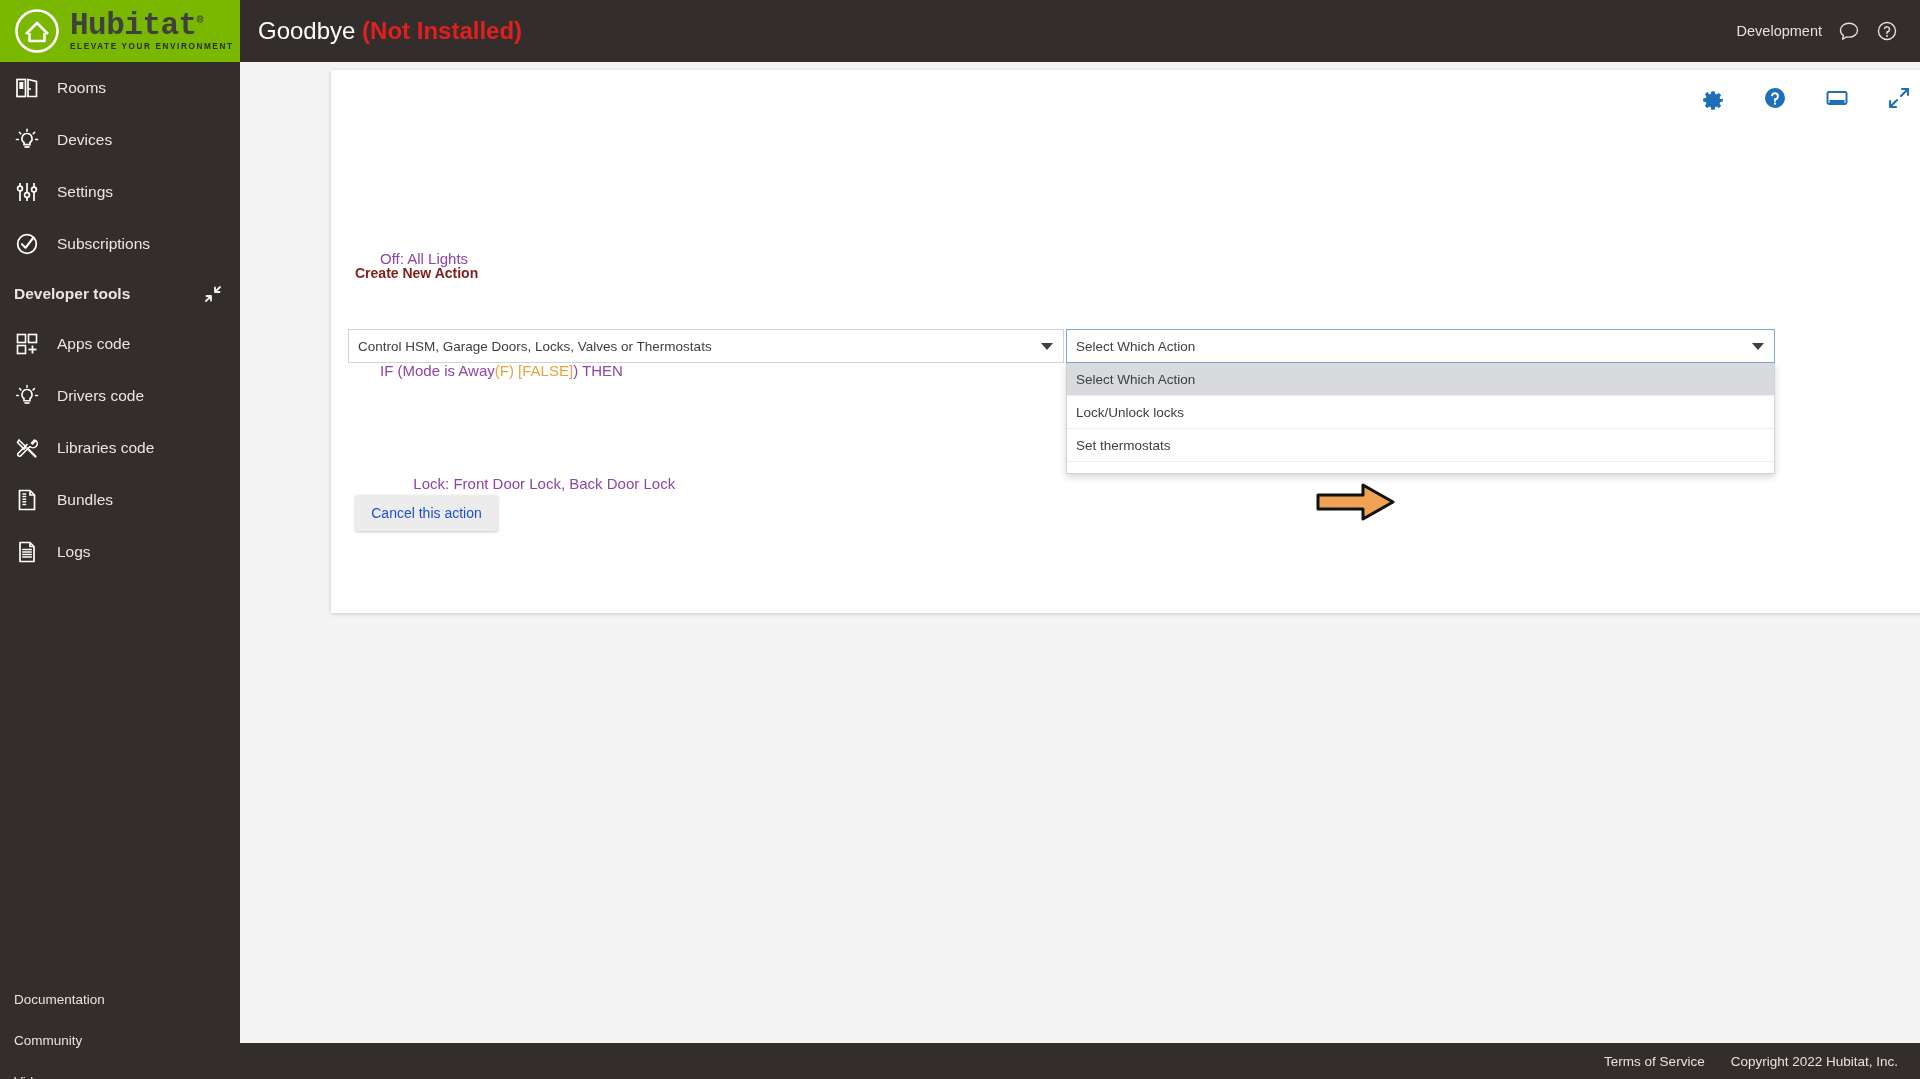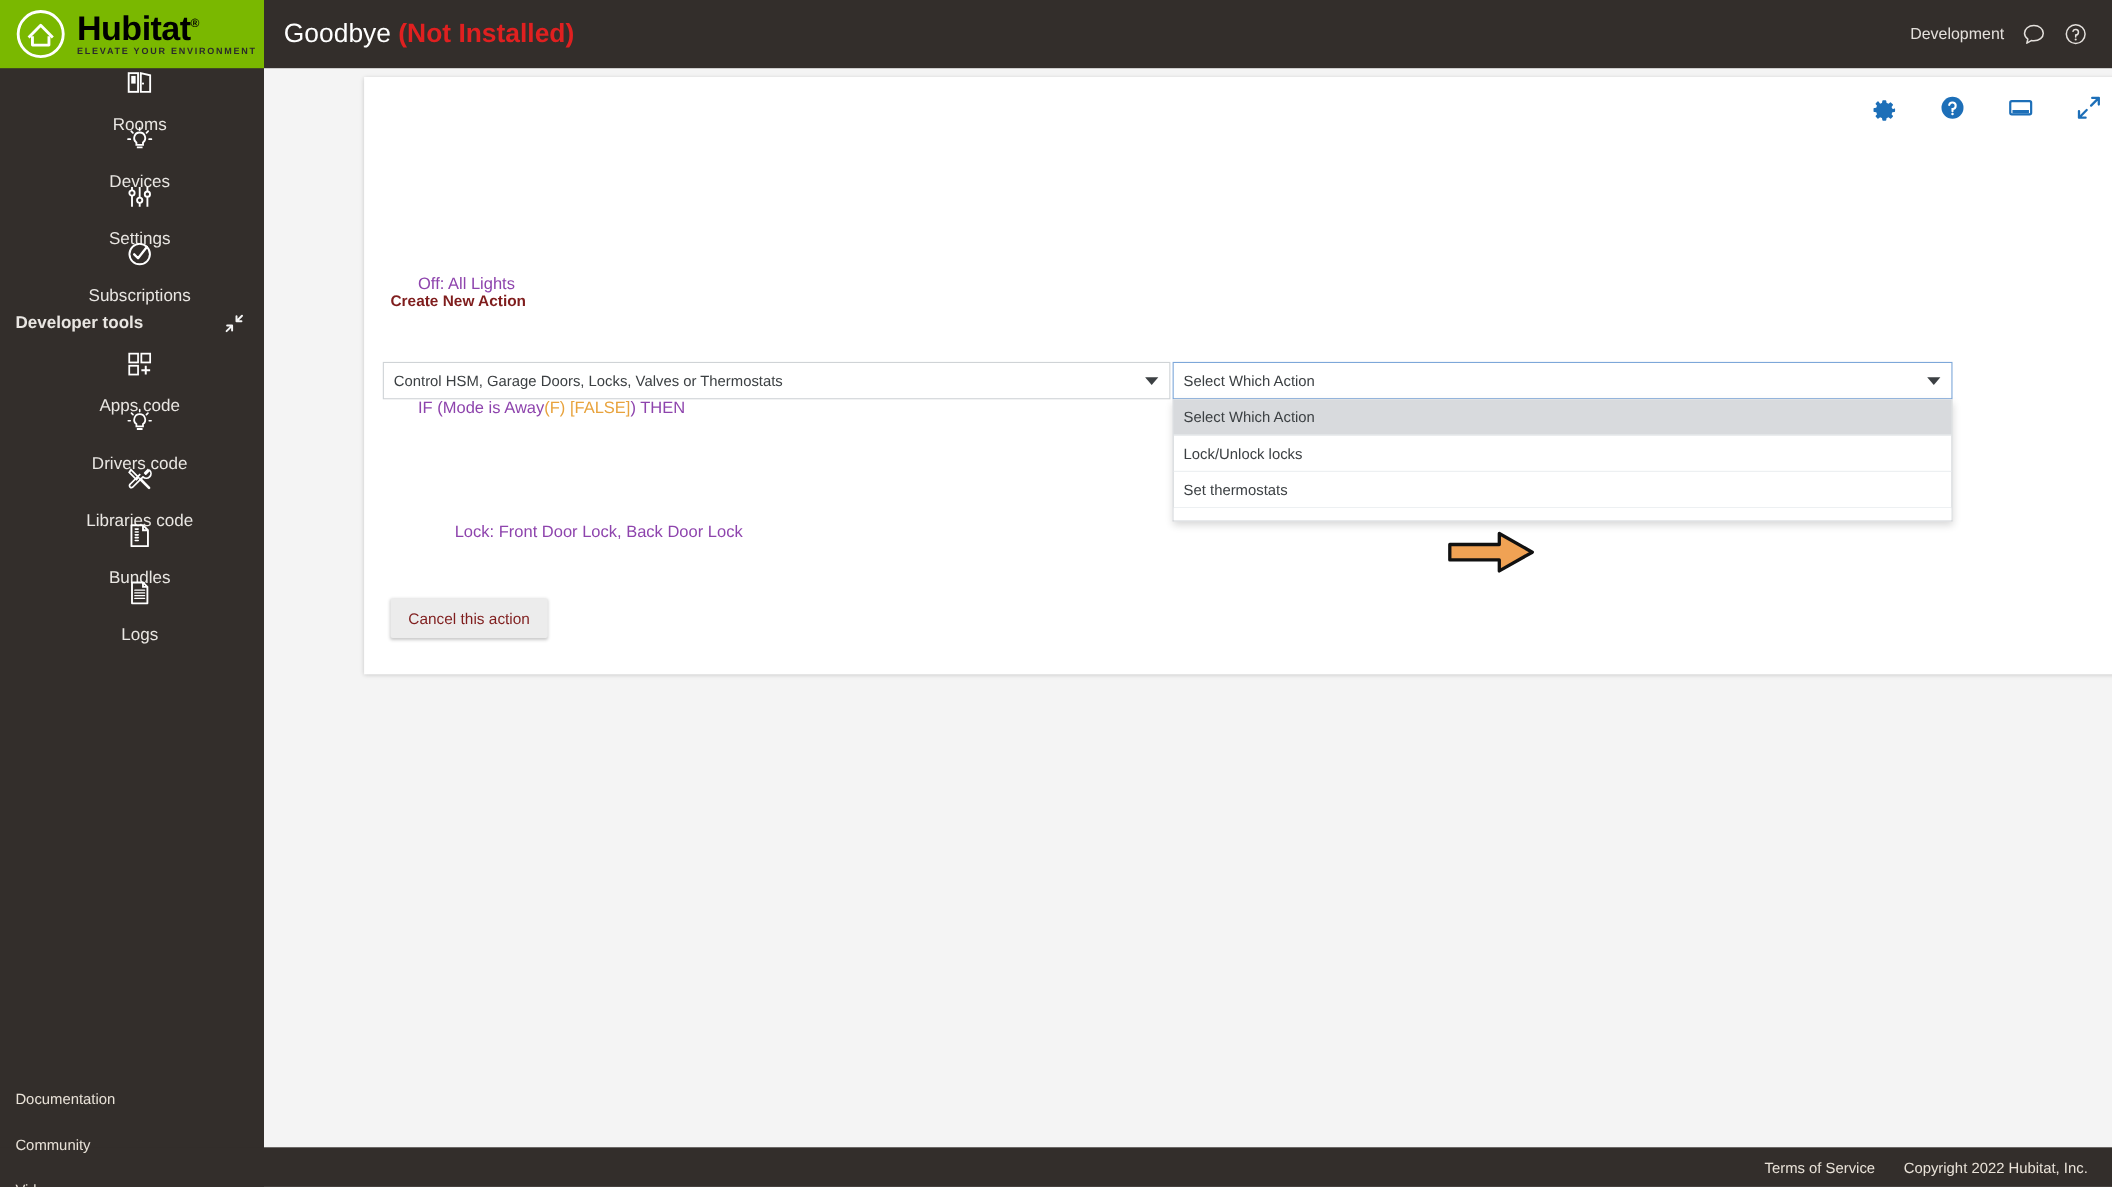--- a/index.html
+++ b/index.html
@@ -18,33 +18,33 @@
   }
   #logo {
     width: 240px; height: 62px;
     background: #7ab800;
     display: flex; align-items: center; gap: 10px;
     padding-left: 14px;
   }
   .logo-mark { width: 46px; height: 46px; flex: 0 0 46px; }
   .logo-text-wrap { display: flex; flex-direction: column; line-height: 1; }
   .logo-word {
-    font-size: 31px; font-weight: 700; color: #000000;
-    letter-spacing: -0.5px; position: relative;
+    font-size: 31px; font-weight: 700; color: #404040;
+    letter-spacing: -0.5px; position: relative; font-family: Liberation Mono, monospace;
   }
   .logo-word sup { font-size: 11px; vertical-align: super; }
   .logo-tag {
     font-size: 8.2px; font-weight: 700; color: #2b2b2b;
     letter-spacing: 1.6px; margin-top: 2px; text-align: right;
   }
 
   .nav-item {
     height: 52px; display: flex; align-items: center;
     padding-left: 14px; gap: 17px; cursor: pointer;
-    color: #e9e6e2; font-size: 15.5px; flex-direction: column;
+    color: #e9e6e2; font-size: 15.5px;
   }
   .nav-item.active { background: #6d6763; }
   .nav-ico {
     width: 26px; height: 26px; flex: 0 0 26px;
     display: flex; align-items: center; justify-content: center;
   }
   .nav-ico svg { display: block; }
 
   #devtools-header {
     height: 48px; display: flex; align-items: center;
@@ -134,26 +134,26 @@
   #dropdown-pad { height: 11px; background: #fff; }
 
   
   #arrow-annotation {
     position: absolute; left: 985px; top: 412px;
     width: 80px; height: 40px; pointer-events: none;
   }
 
   
   #cancel-button {
-    position: absolute; left: 24px; top: 474px;
+    position: absolute; left: 24px; top: 425px;
     min-width: 143px; height: 36px;
     background: #ececec;
     border: none; border-radius: 2px;
     box-shadow: 0 1px 3px rgba(0,0,0,.22);
-    color: #7f1d1d; font-size: 14px;
+    color: #1d4ed8; font-size: 14px;
     font-family: "Liberation Sans", sans-serif;
     cursor: pointer;
     padding: 0 16px;
   }
 
   
   #footer {
     position: absolute; left: 0; bottom: 0;
     width: 1920px; height: 36px;
     background: #332e2b;

